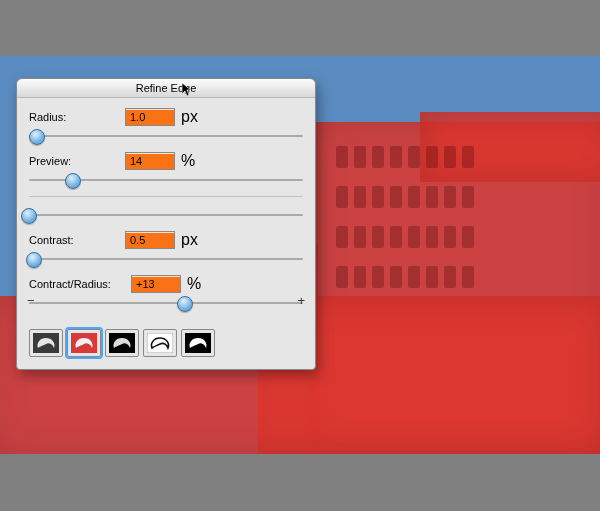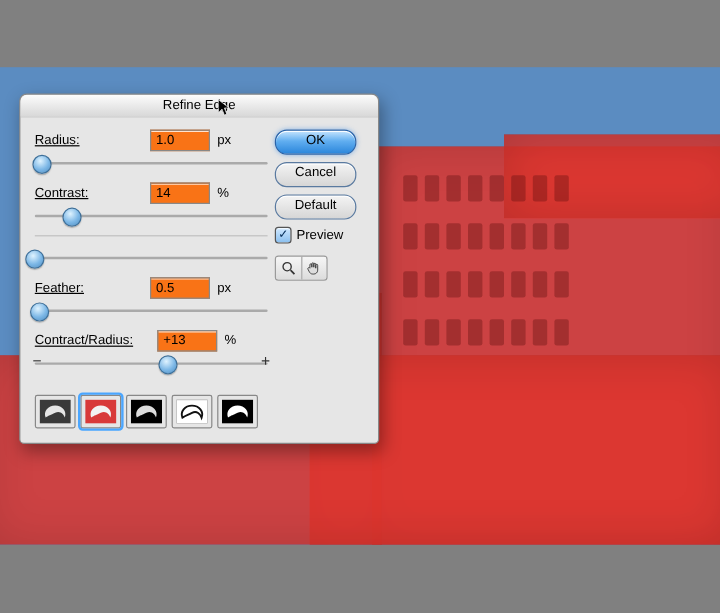--- a/index.html
+++ b/index.html
@@ -70,31 +70,31 @@
   .leftcol { flex: 1; }
   .rightcol { width: 74px; padding-left: 6px; }
 
   .ctrl {
     margin-bottom: 10px;
   }
   .ctrl .row1 {
     display:flex; align-items:center;
     gap:6px;
   }
-  .ctrl .lbl { width: 90px; text-decoration: underline; }
+  .ctrl .lbl { width: 90px; }
   .numbox {
     width: 40px;
     height: 16px;
     border: 1px solid #888;
     background: #f97316;
     font-size: 11px;
     padding: 0 4px;
     box-shadow: inset 0 1px 0 rgba(255,255,255,0.8);
   }
-  .unit { width: 16px; font-size: 11px; color:#000; }
+  .unit { width: 16px; font-size: 16px; color:#000; }
   .slider {
     position: relative;
     height: 12px;
     margin-top: 4px;
   }
   .slider .track {
     position:absolute; left:0; right:0; top:5px;
     height:2px; background:#aaa; border-radius:1px;
   }
   .slider .thumb {
@@ -280,42 +280,42 @@
               <span class="unit">px</span>
             </div>
             <div class="slider">
               <div class="track"></div>
                 <div class="thumb" style="left:3%"></div>
             </div>
           </div>
 
           <div class="ctrl">
             <div class="row1">
-              <span class="lbl">Contrast:</span>
+              <span class="lbl">Preview:</span>
               <input class="numbox" value="14" style="">
               <span class="unit">%</span>
             </div>
             <div class="slider">
               <div class="track"></div>
                 <div class="thumb" style="left:16%"></div>
             </div>
           </div>
 
           <div class="h-sep"></div>
 
           <div class="ctrl">
             <div class="slider">
               <div class="track"></div>
                 <div class="thumb" style="left:0%"></div>
             </div>
           </div>
 
           <div class="ctrl">
             <div class="row1">
-              <span class="lbl">Feather:</span>
+              <span class="lbl">Contrast:</span>
               <input class="numbox" value="0.5" style="">
               <span class="unit">px</span>
             </div>
             <div class="slider">
               <div class="track"></div>
                 <div class="thumb" style="left:2%"></div>
             </div>
           </div>
 
           <div class="ctrl">
@@ -327,44 +327,20 @@
             <div class="slider w-ends">
               <div class="track"></div>
                 <div class="thumb" style="left:57%"></div>
               <span class="endminus">−</span>
               <span class="endplus">+</span>
             </div>
           </div>
 
         </div>
 
-        <div class="rightcol">
-          <div class="aqua-btn default">OK</div>
-          <div class="aqua-btn">Cancel</div>
-          <div class="aqua-btn">Default</div>
-
-          <div class="cb-row">
-            <div class="checkbox">✓</div>
-            <span>Preview</span>
-          </div>
-
-          <div class="tool-pair">
-            <div class="tool">
-              <svg viewBox="0 0 16 16">
-                  <circle cx="6.5" cy="6.5" r="4.2" fill="none" stroke="#333" stroke-width="1.4"></circle>
-                  <line x1="10" y1="10" x2="14" y2="14" stroke="#333" stroke-width="1.8"></line>
-                </svg>
-            </div>
-            <div class="tool">
-              <svg viewBox="0 0 16 16">
-                  <path d="M4 8 V4.5 a1 1 0 0 1 2 0 V7 V3.5 a1 1 0 0 1 2 0 V7 V4 a1 1 0 0 1 2 0 V8 V5 a1 1 0 0 1 2 0 V10 c0 2.5 -2 4 -4 4 h-1 c-2 0 -3 -1 -4 -3 l-1 -2 a1 1 0 0 1 2 -1 z" fill="#ddd" stroke="#333" stroke-width="0.9"></path>
-                </svg>
-            </div>
-          </div>
-        </div>
       </div>
 
       <div class="swatches">
         <div class="swatch">
           <svg viewBox="0 0 26 20">
               <rect width="26" height="20" fill="#3a3a3a"></rect>
               <path d="M5 15 C3 10 7 5 13 5 C19 5 23 10 21 15 C20 12 17 9 13 11 C9 13 8 13 5 15 Z" fill="#e6e6e6"></path>
             </svg>
         </div>
         <div class="swatch sel">

